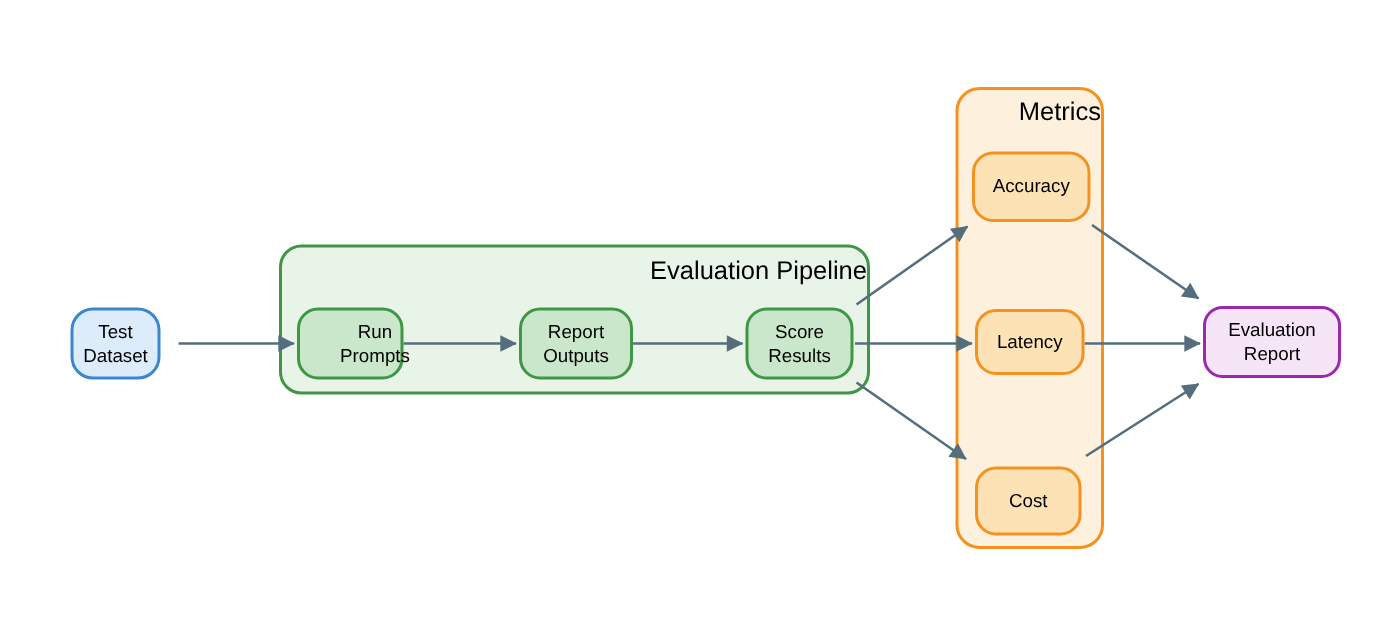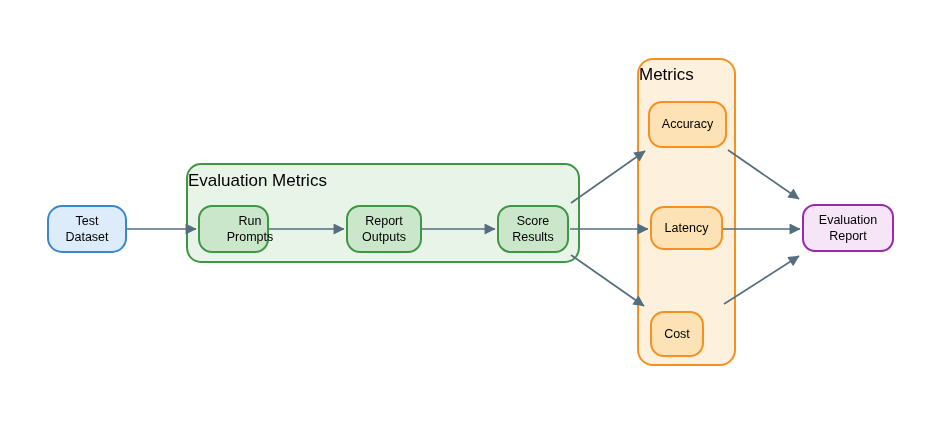--- a/index.html
+++ b/index.html
@@ -29,21 +29,21 @@
     border-radius: 15px;
   }
   .container-metrics {
     left: 637px; top: 58px; width: 99px; height: 308px;
     background: var(--orange-container-fill);
     border-color: var(--orange-stroke);
     border-radius: 16px;
   }
   .container-title {
     width: 100%;
-    text-align: left;
+    text-align: right;
     font-size: 17px;
     line-height: 1.2;
     color: var(--text, #000000);
   }
   .container-pipeline .container-title { padding-top: 6px; }
   .container-metrics  .container-title { padding-top: 5px; }
 
   
   svg.edges {
     position: absolute;
@@ -66,21 +66,21 @@
     display: flex;
     align-items: center;
     justify-content: center;
     text-align: center;
     font-size: 12.5px;
     line-height: 1.3;
     padding: 2px 7px;
     color: var(--text, #000000);
   }
   .node-test-dataset {
-    left: 47px; top: 205px; width: 80px; height: 48px;
+    left: 47px; top: 205px; width: 60px; height: 48px;
     background: var(--blue-fill); border-color: var(--blue-stroke);
     border-radius: 15px;
   }
   .node-run-prompts {
     left: 198px; top: 205px; width: 71px; height: 48px;
     background: var(--green-node-fill); border-color: var(--green-stroke); padding-left: 40px;
   }
   .node-compare-outputs {
     left: 346px; top: 205px; width: 76px; height: 48px;
     background: var(--green-node-fill); border-color: var(--green-stroke);
@@ -91,36 +91,36 @@
   }
   .node-accuracy {
     left: 648px; top: 101px; width: 79px; height: 47px;
     background: var(--orange-node-fill); border-color: var(--orange-stroke);
   }
   .node-latency {
     left: 650px; top: 206px; width: 73px; height: 44px;
     background: var(--orange-node-fill); border-color: var(--orange-stroke);
   }
   .node-cost {
-    left: 650px; top: 311px; width: 54px; height: 46px;
+    left: 650px; top: 311px; width: 71px; height: 46px;
     background: var(--orange-node-fill); border-color: var(--orange-stroke);
   }
   .node-evaluation-report {
     left: 802px; top: 204px; width: 92px; height: 48px;
     background: var(--purple-fill); border-color: var(--purple-stroke);
     border-radius: 13px;
   }
 </style>
 </head>
 <body>
 
 <div class="canvas">
 
   <div class="container container-pipeline">
-    <div class="container-title">Evaluation Metrics</div>
+    <div class="container-title">Evaluation Pipeline</div>
   </div>
 
   <div class="container container-metrics">
     <div class="container-title">Metrics</div>
   </div>
 
   <svg class="edges" viewBox="0 0 933 428" xmlns="http://www.w3.org/2000/svg">
     <defs>
       <marker id="arrow" viewBox="0 0 10 10" refX="9.5" refY="5" markerWidth="13" markerHeight="11" markerUnits="userSpaceOnUse" orient="auto-start-reverse">
         <path id="arrowhead-shape" d="M0 0 L10 5 L0 10 z"></path>

